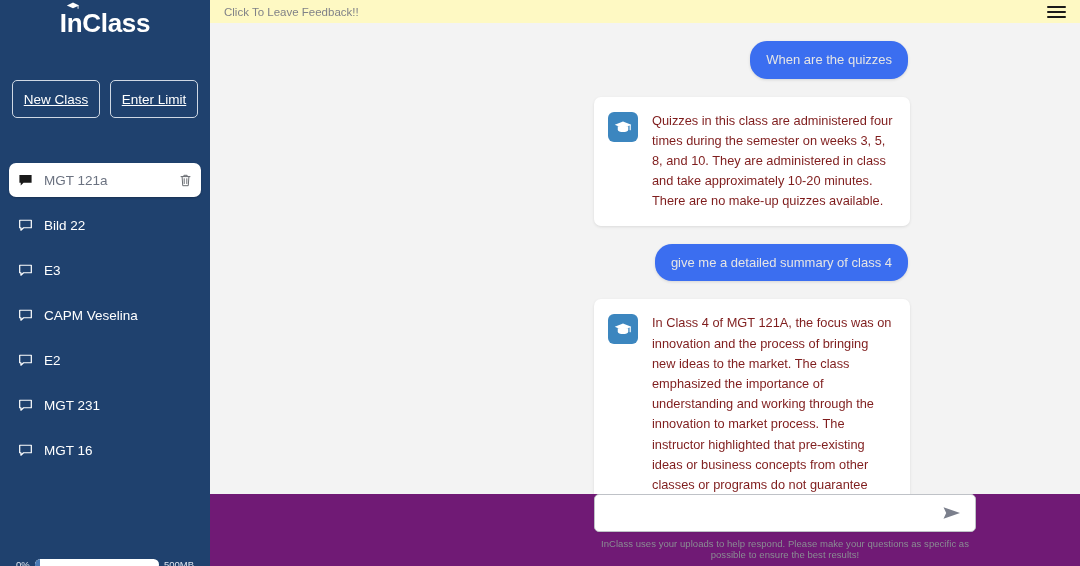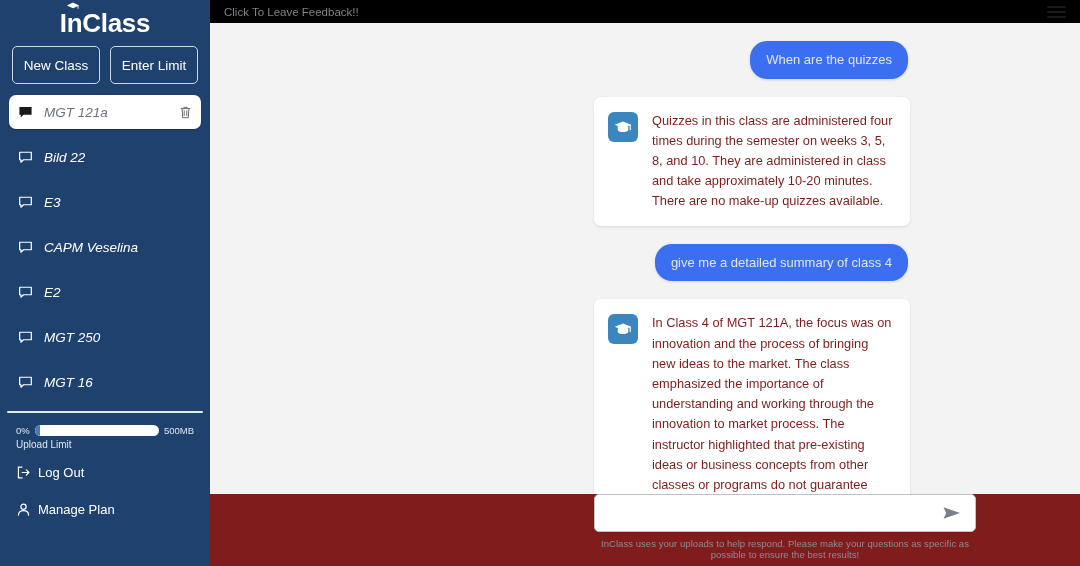--- a/index.html
+++ b/index.html
@@ -13,20 +13,21 @@
 
   
   .sidebar {
     width: 210px; height: 566px;
     background: #1f416e;
     color: #ffffff;
     display: flex; flex-direction: column;
     flex: 0 0 210px;
     position: relative;
     overflow: hidden;
+    gap: 34px;
   }
   .logo-wrap {
     text-align: center;
     padding: 4px 0 2px 0;
     position: relative;
     height: 40px;
   }
   .logo {
     font-family: "Liberation Sans", sans-serif;
     font-size: 26px; font-weight: bold;
@@ -37,20 +38,21 @@
     display: inline-block;
   }
   .cap-accent {
     position: absolute;
     left: 6px; top: -2px;
     width: 14px; height: 9px;
   }
   .btn-row {
     display: flex; gap: 10px;
     padding: 6px 12px 0 12px;
+    text-decoration: underline;
   }
   .outline-btn {
     flex: 1 1 0;
     height: 38px;
     border: 1px solid #cfd8e4;
     border-radius: 5px;
     background: transparent;
     color: #ffffff;
     font-size: 13.5px;
     font-family: "Liberation Sans", sans-serif;
@@ -66,21 +68,21 @@
     border-radius: 7px;
     cursor: pointer;
     font-size: 13.5px;
   }
   .class-item.active {
     background: #ffffff;
     color: #6b7280;
     box-shadow: 0 1px 2px rgba(0,0,0,0.25);
     margin-bottom: 11px;
   }
-  .class-item .ci-label { flex: 1 1 auto; white-space: nowrap; overflow: hidden; font-style: italic; }
+  .class-item .ci-label { flex: 1 1 auto; white-space: nowrap; overflow: hidden; }
   .chat-ic { width: 15px; height: 15px; margin-right: 11px; flex: 0 0 15px; }
   .trash-ic { width: 13px; height: 15px; flex: 0 0 13px; opacity: .85; cursor: pointer; }
 
   .divider {
     height: 2px; background: #e8ecf2;
     margin: 1px 7px 0 7px;
     border-radius: 2px;
   }
   .usage { padding: 12px 16px 0 16px; }
   .usage-row { display: flex; align-items: center; gap: 5px; }
@@ -113,21 +115,21 @@
 
   
   .main {
     flex: 1 1 auto; height: 566px;
     display: flex; flex-direction: column;
     background: #f3f3f3;
     position: relative;
   }
   .topbar {
     height: 23px; flex: 0 0 23px;
-    background: #000000;
+    background: #fef9c3;
     display: flex; align-items: center;
     padding: 0 12px 0 14px;
     justify-content: space-between;
   }
   .feedback {
     font-size: 11.5px; color: #808288;
     cursor: pointer;
   }
   .hamburger { display: flex; flex-direction: column; gap: 3px; cursor: pointer; padding: 2px; }
   .hamburger span { display: block; width: 19px; height: 2px; background: #1a1a1a; border-radius: 1px; }
@@ -171,21 +173,21 @@
     margin-top: 1px;
   }
   .bot-text { font-size: 12.8px; color: #7f1d1d; line-height: 1.58; }
   .bot-text p { margin-bottom: 14px; }
   .bot-text p:last-child { margin-bottom: 0; }
 
   .composer-area {
     position: absolute;
     left: 0; right: 0; bottom: 0;
     padding: 0 104px 6px 384px;
-    background: #7f1d1d;
+    background: #701a75;
   }
   .composer {
     height: 38px;
     background: #ffffff;
     border: 1px solid #bfc2c7;
     border-radius: 5px;
     display: flex; align-items: center;
     padding: 0 12px 0 14px;
     box-shadow: 0 1px 2px rgba(0,0,0,0.05);
   }
@@ -266,21 +268,21 @@
         <svg class="chat-ic" viewBox="0 0 16 16">
           <path d="M1.8 2.4h12.4v8h-8.3l-2.8 2.6v-2.6h-1.3z" fill="none" stroke="#ffffff" stroke-width="1.3" stroke-linejoin="round"></path>
         </svg>
         <span class="ci-label">E2</span>
       </div>
 
       <div class="class-item">
         <svg class="chat-ic" viewBox="0 0 16 16">
           <path d="M1.8 2.4h12.4v8h-8.3l-2.8 2.6v-2.6h-1.3z" fill="none" stroke="#ffffff" stroke-width="1.3" stroke-linejoin="round"></path>
         </svg>
-        <span class="ci-label">MGT 250</span>
+        <span class="ci-label">MGT 231</span>
       </div>
 
       <div class="class-item">
         <svg class="chat-ic" viewBox="0 0 16 16">
           <path d="M1.8 2.4h12.4v8h-8.3l-2.8 2.6v-2.6h-1.3z" fill="none" stroke="#ffffff" stroke-width="1.3" stroke-linejoin="round"></path>
         </svg>
         <span class="ci-label">MGT 16</span>
       </div>
 
     </div>

